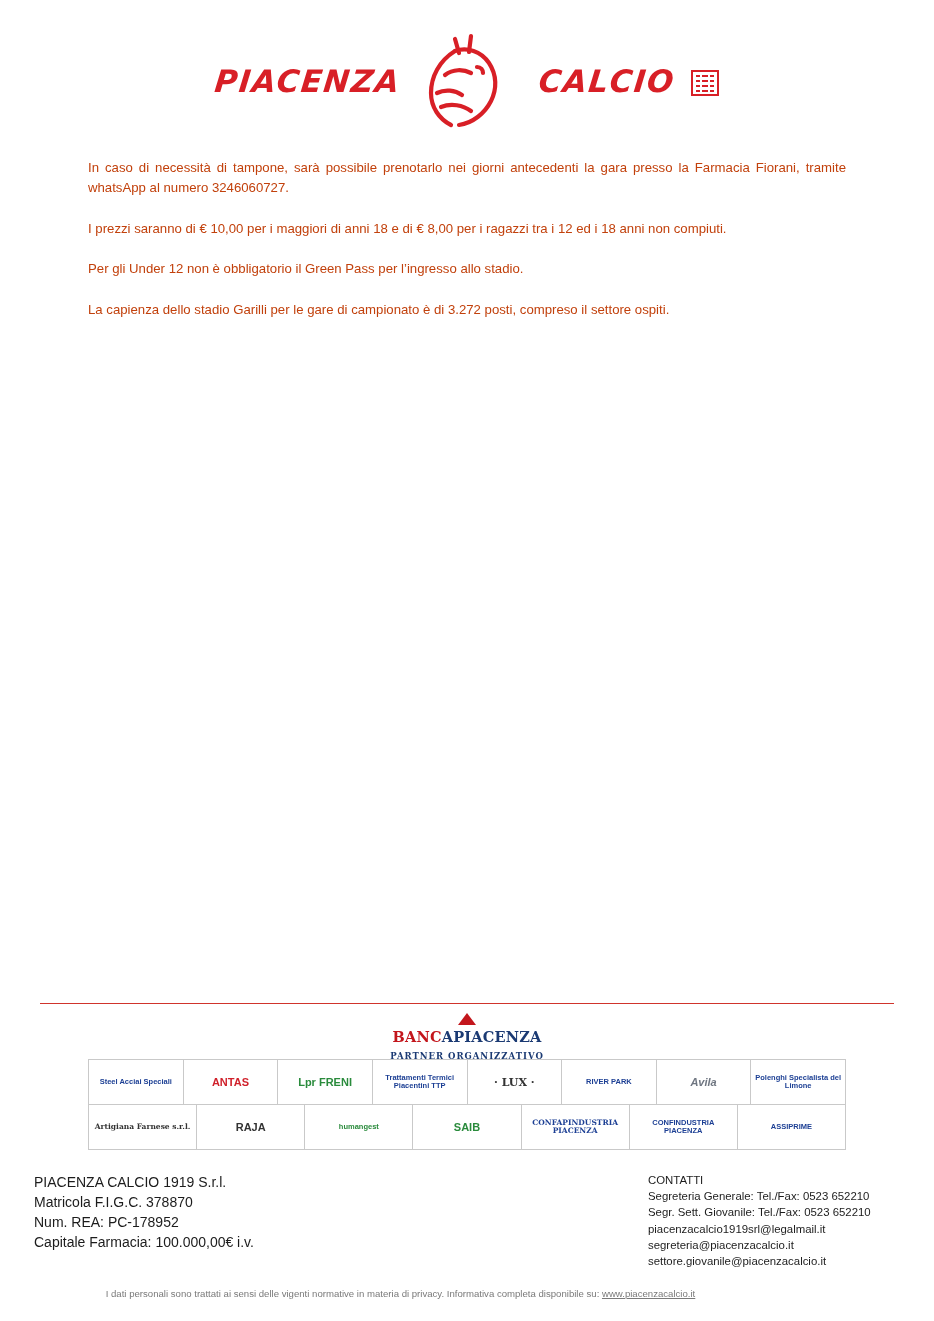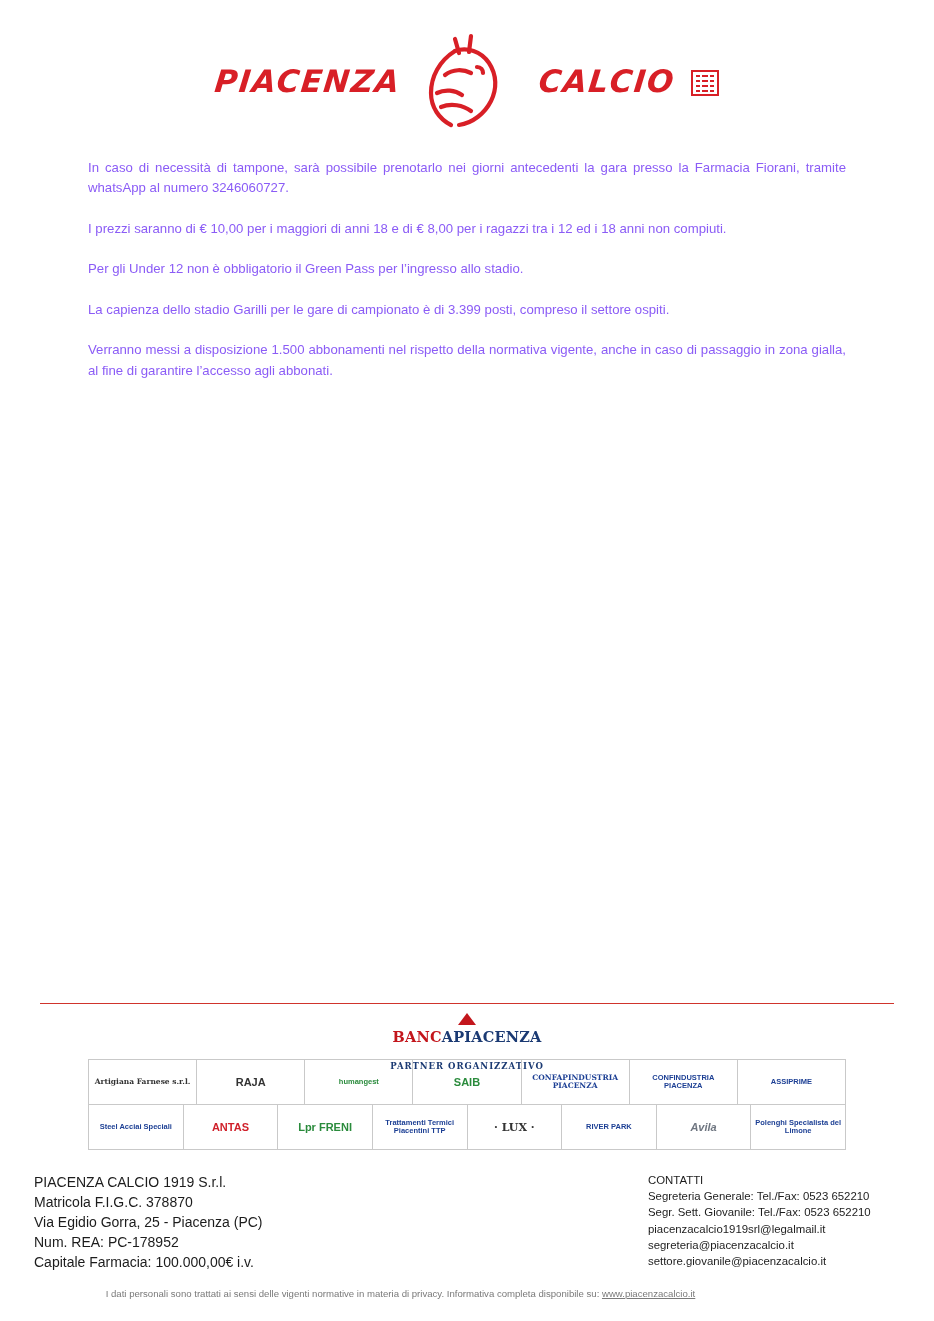--- a/index.html
+++ b/index.html
@@ -63,21 +63,21 @@
   .content {
     position: absolute;
     top: 158px;
     left: 88px;
     width: 758px;
   }
   .para {
     font-family: "Liberation Sans", sans-serif;
     font-size: 13.2px;
     line-height: 1.55;
-    color: #8b5cf6;
+    color: #c2410c;
     text-align: justify;
     margin: 0 0 20px 0;
   }
 
   
   .footer-rule {
     position: absolute;
     top: 1003px;
     left: 40px;
     width: 854px;
@@ -98,21 +98,21 @@
     color: #1b3a73;
     letter-spacing: .2px;
   }
   .bank-name .red { color: #c3161c; }
   .bank-sub {
     font-family: "DejaVu Serif", serif;
     font-size: 8.5px;
     font-weight: bold;
     color: #1b3a73;
     letter-spacing: 1px;
-    margin-top: 16px;
+    margin-top: 6px;
   }
   .bank-mark {
     display: inline-block;
     width: 0; height: 0;
     border-left: 9px solid transparent;
     border-right: 9px solid transparent;
     border-bottom: 12px solid #c3161c;
     margin-bottom: -1px;
   }
 
@@ -221,58 +221,56 @@
           <path d="M10 2 V24 M18 2 V24" stroke="#ffffff" stroke-width="2"></path>
         </svg>
       </div>
     </div>
   </div>
 
   <div class="content">
     <p class="para">In caso di necessità di tampone, sarà possibile prenotarlo nei giorni antecedenti la gara presso la Farmacia Fiorani, tramite whatsApp al numero 3246060727.</p>
     <p class="para">I prezzi saranno di € 10,00 per i maggiori di anni 18 e di € 8,00 per i ragazzi tra i 12 ed i 18 anni non compiuti.</p>
     <p class="para">Per gli Under 12 non è obbligatorio il Green Pass per l’ingresso allo stadio.</p>
-    <p class="para">La capienza dello stadio Garilli per le gare di campionato è di 3.399 posti, compreso il settore ospiti.</p>
-    <p class="para">Verranno messi a disposizione 1.500 abbonamenti nel rispetto della normativa vigente, anche in caso di passaggio in zona gialla, al fine di garantire l’accesso agli abbonati.</p>
+    <p class="para">La capienza dello stadio Garilli per le gare di campionato è di 3.272 posti, compreso il settore ospiti.</p>
   </div>
 
   <div class="footer-rule"></div>
 
   <div class="bank-block">
     <div class="bank-mark"></div>
     <div class="bank-name"><span class="red">BANC</span><span>APIACENZA</span></div>
     <div class="bank-sub">PARTNER ORGANIZZATIVO</div>
   </div>
 
   <div class="sponsor-grid">
-    <div class="sponsor-row">
-      <div class="sponsor-cell sp-dark sp-small sp-serif">Artigiana Farnese s.r.l.</div>
-      <div class="sponsor-cell sp-dark">RAJA</div>
-      <div class="sponsor-cell sp-green sp-small">humangest</div>
-      <div class="sponsor-cell sp-green">SAIB</div>
-      <div class="sponsor-cell sp-blue sp-small sp-serif">CONFAPINDUSTRIA PIACENZA</div>
-      <div class="sponsor-cell sp-blue sp-small">CONFINDUSTRIA PIACENZA</div>
-      <div class="sponsor-cell sp-blue sp-small">ASSIPRIME</div>
-    </div>
     <div class="sponsor-row">
       <div class="sponsor-cell sp-blue sp-small">Steel Acciai Speciali</div>
       <div class="sponsor-cell sp-red">ANTAS</div>
       <div class="sponsor-cell sp-green">Lpr FRENI</div>
       <div class="sponsor-cell sp-blue sp-small">Trattamenti Termici Piacentini TTP</div>
       <div class="sponsor-cell sp-dark sp-serif">· LUX ·</div>
       <div class="sponsor-cell sp-blue sp-small">RIVER PARK</div>
       <div class="sponsor-cell sp-grey sp-it">Avila</div>
       <div class="sponsor-cell sp-blue sp-small">Polenghi Specialista del Limone</div>
     </div>
+    <div class="sponsor-row">
+      <div class="sponsor-cell sp-dark sp-small sp-serif">Artigiana Farnese s.r.l.</div>
+      <div class="sponsor-cell sp-dark">RAJA</div>
+      <div class="sponsor-cell sp-green sp-small">humangest</div>
+      <div class="sponsor-cell sp-green">SAIB</div>
+      <div class="sponsor-cell sp-blue sp-small sp-serif">CONFAPINDUSTRIA PIACENZA</div>
+      <div class="sponsor-cell sp-blue sp-small">CONFINDUSTRIA PIACENZA</div>
+      <div class="sponsor-cell sp-blue sp-small">ASSIPRIME</div>
+    </div>
   </div>
 
   <div class="info-left">
     <div>PIACENZA CALCIO 1919 S.r.l.</div>
     <div>Matricola F.I.G.C. 378870</div>
-    <div>Via Egidio Gorra, 25 - Piacenza (PC)</div>
     <div>Num. REA: PC-178952</div>
     <div>Capitale Farmacia: 100.000,00€ i.v.</div>
   </div>
 
   <div class="info-right">
     <div>CONTATTI</div>
     <div>Segreteria Generale: Tel./Fax: 0523 652210</div>
     <div>Segr. Sett. Giovanile: Tel./Fax: 0523 652210</div>
     <div>piacenzacalcio1919srl@legalmail.it</div>
     <div>segreteria@piacenzacalcio.it</div>

